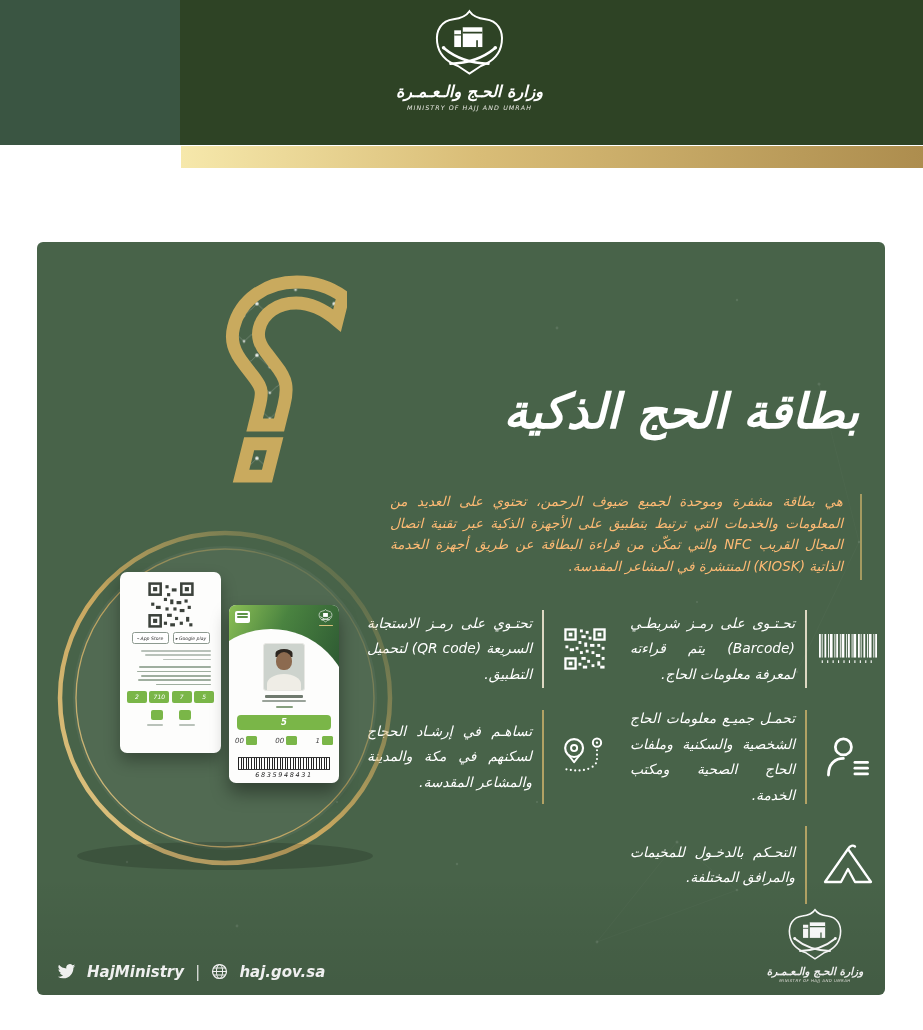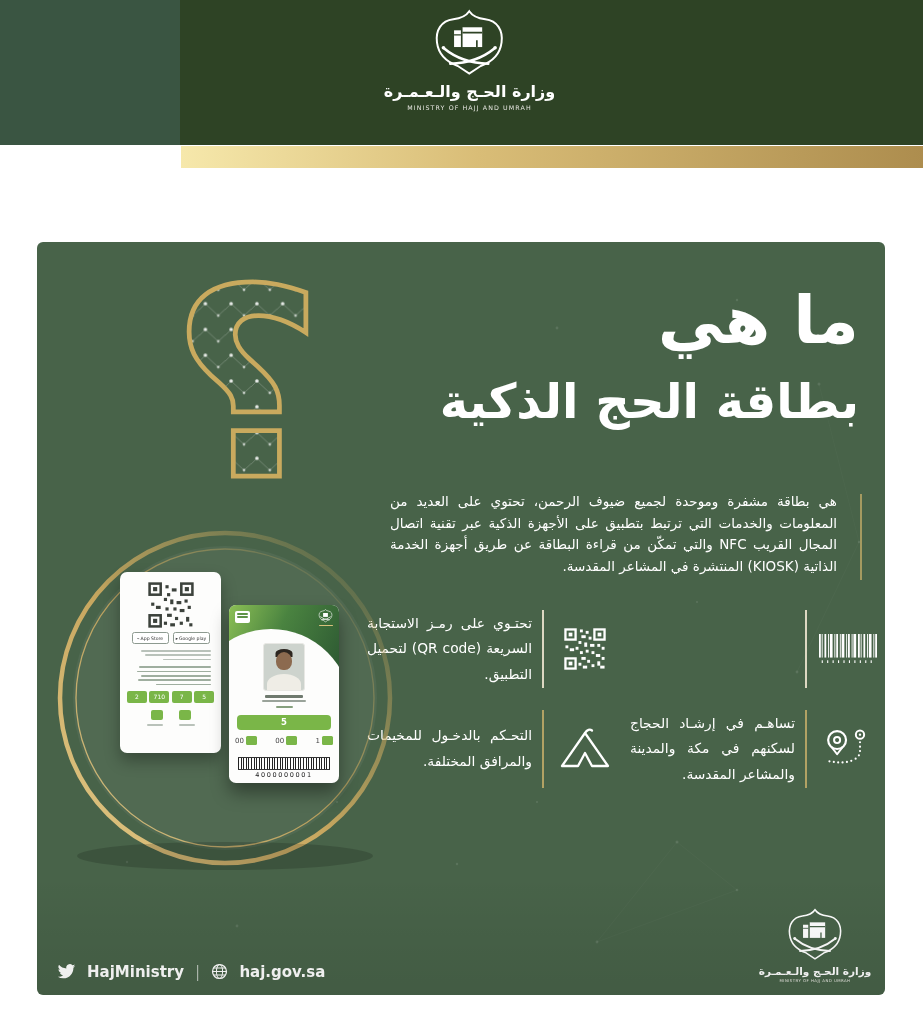--- a/index.html
+++ b/index.html
@@ -1,17 +1,17 @@
 <!DOCTYPE html>
 <html lang="ar"><head>
 <meta charset="utf-8">
 <style>
   * { margin:0; padding:0; box-sizing:border-box; }
   html,body { width:923px; height:1030px; background:#fff; font-family:"DejaVu Sans", sans-serif; }
-  .stage { position:relative; width:923px; height:1028px; overflow:hidden; background:#fff; }
+  .stage { position:relative; width:923px; height:1028px; overflow:hidden; background:#fff;font-style:italic; }
 
   
   .header-band { position:absolute; top:0; left:0; width:923px; height:145px;
     background:linear-gradient(to right,#3a5542 0,#3a5542 180px,#2e4325 180px,#2e4325 100%); }
   .header-logo { position:absolute; top:9px; left:calc(50% + 8px); transform:translateX(-50%);
     display:flex; flex-direction:column; align-items:center; color:#fff; }
   .header-logo .ar { font-size:16px; font-weight:bold; margin-top:3px; letter-spacing:0; }
   .header-logo .en { font-size:6.3px; letter-spacing:1.1px; margin-top:3px; color:#e8e8e2; }
   .gold-stripe { position:absolute; top:146px; left:181px; right:0; height:22px;
     background:linear-gradient(to right,#f6e8ab,#d9bd77 40%,#ad8d4e 100%); }
@@ -19,26 +19,26 @@
   
   .poster { position:absolute; left:37px; top:242px; width:848px; height:753px;
     background:#486349; border-radius:6px; overflow:hidden; }
   .poster::after { content:''; position:absolute; left:0; right:0; bottom:0; height:120px;
     background:linear-gradient(to top, rgba(0,0,0,0.08), rgba(0,0,0,0)); pointer-events:none; }
   .constellation { position:absolute; inset:0; pointer-events:none; }
 
   
   .qmark { position:absolute; left:110px; top:30px; width:200px; height:218px; }
   .title1 { position:absolute; top:46px; right:26px; font-size:66px; font-weight:bold; color:#fff; line-height:1; }
-  .title2 { position:absolute; top:131px; right:26px; font-size:48px; font-weight:bold; color:#fff; line-height:1.2; }
+  .title2 { position:absolute; top:141px; right:26px; font-size:48px; font-weight:bold; color:#fff; line-height:1.2; }
 
   
   .intro-wrap { position:absolute; top:249px; right:23px; width:472px; }
   .intro-bar { position:absolute; right:0; top:3px; width:2px; height:86px; background:#a59a60; }
-  .intro-text { padding-right:25px; direction:rtl; color:#ffffff; font-size:13.5px; line-height:21.5px;
+  .intro-text { padding-right:19px; direction:rtl; color:#fdba74; font-size:13.5px; line-height:21.5px;
     text-align:justify; text-align-last:right; }
 
   
   .features { position:absolute; top:364px; right:6px; width:512px; display:grid;
     grid-template-columns:1fr 1fr; column-gap:14px; row-gap:14px; direction:rtl; }
   .feature { display:flex; align-items:center; gap:10px; min-height:86px; }
   .f-icon { width:62px; flex:0 0 62px; display:flex; justify-content:center; align-items:center; color:#fff; }
   .f-sep { width:2px; align-self:stretch; margin:4px 0; }
   .sep-light { background:#ddd8c2; }
   .sep-gold { background:#b2a264; }
@@ -166,21 +166,20 @@
       <defs>
         <pattern id="net" width="13" height="13" patternUnits="userSpaceOnUse">
           <circle cx="3" cy="3" r="0.9" fill="#fff" opacity="0.85"></circle>
           <circle cx="9.5" cy="9" r="0.7" fill="#fff" opacity="0.6"></circle>
           <path d="M3 3 L9.5 9 M9.5 9 L16 3 M3 3 L-3 9" stroke="#fff" stroke-width="0.3" opacity="0.35" fill="none"></path>
         </pattern>
       </defs>
       <text x="50" y="103" font-size="132" font-weight="bold" text-anchor="middle" fill="url(#net)" stroke="#c9aa5e" stroke-width="2.4">؟</text>
     </svg>
 
-    <div class="title1">ما هي</div>
     <div class="title2">بطاقة الحج الذكية</div>
 
     <div class="intro-wrap">
       <div class="intro-bar"></div>
       <div class="intro-text">هي بطاقة مشفرة وموحدة لجميع ضيوف الرحمن، تحتوي على العديد من المعلومات والخدمات التي ترتبط بتطبيق على الأجهزة الذكية عبر تقنية اتصال المجال القريب NFC والتي تمكّن من قراءة البطاقة عن طريق أجهزة الخدمة الذاتية (KIOSK) المنتشرة في المشاعر المقدسة.</div>
     </div>
 
     <div class="features">
 
       <div class="feature">
@@ -214,20 +213,21 @@
               <rect x="27" y="29" width="1.2" height="3"></rect>
                 <rect x="33" y="29" width="1.2" height="3"></rect>
               <rect x="39" y="29" width="1.2" height="3"></rect>
                 <rect x="45" y="29" width="1.2" height="3"></rect>
               <rect x="51" y="29" width="1.2" height="3"></rect>
                 <rect x="57" y="29" width="1.2" height="3"></rect>
             </g>
           </svg>
         </div>
         <div class="f-sep sep-light"></div>
+        <div class="f-text">تحـتـوى على رمـز شريطـي (Barcode) يتم قراءته لمعرفة معلومات الحاج.</div>
       </div>
 
       <div class="feature">
         <div class="f-icon">
           <svg viewBox="0 0 29 29" width="42">
             <g fill="none" stroke="currentColor" stroke-width="1.6">
               <rect x="1" y="1" width="7" height="7"></rect>
                 <rect x="21" y="1" width="7" height="7"></rect>
                 <rect x="1" y="21" width="7" height="7"></rect>
             </g>
@@ -259,20 +259,33 @@
               <rect x="19" y="25" width="2" height="2"></rect>
                 <rect x="23" y="23" width="2" height="3"></rect>
                 <rect x="25" y="26" width="3" height="2"></rect>
             </g>
           </svg>
         </div>
         <div class="f-sep sep-light"></div>
         <div class="f-text">تحتـوي على رمـز الاستجابة السريعة (QR code) لتحميل التطبيق.</div>
       </div>
 
+      <div class="feature">
+        <div class="f-icon">
+          <svg viewBox="0 0 40 36" width="46">
+            <circle cx="16" cy="9.5" r="7" fill="none" stroke="currentColor" stroke-width="2.4"></circle>
+            <path d="M3 34 C3 23.5 9.5 19.5 16 19.5" fill="none" stroke="currentColor" stroke-width="2.4" stroke-linecap="round"></path>
+            <line x1="26" y1="23" x2="37" y2="23" stroke="currentColor" stroke-width="2.4" stroke-linecap="round"></line>
+            <line x1="26" y1="28" x2="37" y2="28" stroke="currentColor" stroke-width="2.4" stroke-linecap="round"></line>
+            <line x1="26" y1="33" x2="37" y2="33" stroke="currentColor" stroke-width="2.4" stroke-linecap="round"></line>
+          </svg>
+        </div>
+        <div class="f-sep sep-gold"></div>
+        <div class="f-text">تحمـل جميـع معلومات الحاج الشخصية والسكنية وملفات الحاج الصحية ومكتب الخدمة.</div>
+      </div>
 
       <div class="feature">
         <div class="f-icon">
           <svg viewBox="0 0 44 40" width="48">
             <circle cx="12" cy="12" r="8.2" fill="none" stroke="currentColor" stroke-width="2"></circle>
             <circle cx="12" cy="12" r="2.8" fill="none" stroke="currentColor" stroke-width="1.8"></circle>
             <path d="M7 18.5 L12 25 L17 18.5" fill="none" stroke="currentColor" stroke-width="1.8" stroke-linejoin="round"></path>
             <circle cx="33" cy="7" r="3.8" fill="none" stroke="currentColor" stroke-width="1.8"></circle>
             <circle cx="33" cy="7" r="1.1" fill="currentColor"></circle>
             <g fill="currentColor">
@@ -429,21 +442,21 @@
             <span class="dlabel"></span>
             <span class="dval">00</span>
           </div>
         <div class="dcell">
             <span class="dlabel"></span>
             <span class="dval">00</span>
           </div>
       </div>
       <div class="cf-barcode">
         <div class="cf-stripes"></div>
-        <div class="cf-number">4000000001</div>
+        <div class="cf-number">6835948431</div>
       </div>
     </div>
 
     <div class="poster-footer">
       <svg viewBox="0 0 24 24" width="19" height="19">
         <path fill="#fff" d="M23 5c-.8.4-1.7.6-2.6.8A4.6 4.6 0 0 0 22.4 3c-.9.5-1.9.9-2.9 1.1a4.5 4.5 0 0 0-7.7 4.1A12.8 12.8 0 0 1 2.5 3.6a4.5 4.5 0 0 0 1.4 6 4.4 4.4 0 0 1-2-.6v.1a4.5 4.5 0 0 0 3.6 4.4 4.6 4.6 0 0 1-2 .1 4.5 4.5 0 0 0 4.2 3.1A9 9 0 0 1 1 18.6a12.7 12.7 0 0 0 6.9 2c8.3 0 12.8-6.9 12.8-12.8v-.6A9 9 0 0 0 23 5z"></path>
       </svg>
       <span>HajMinistry</span>
       <span class="divider">|</span>
       <svg viewBox="0 0 20 20" width="17" height="17">

